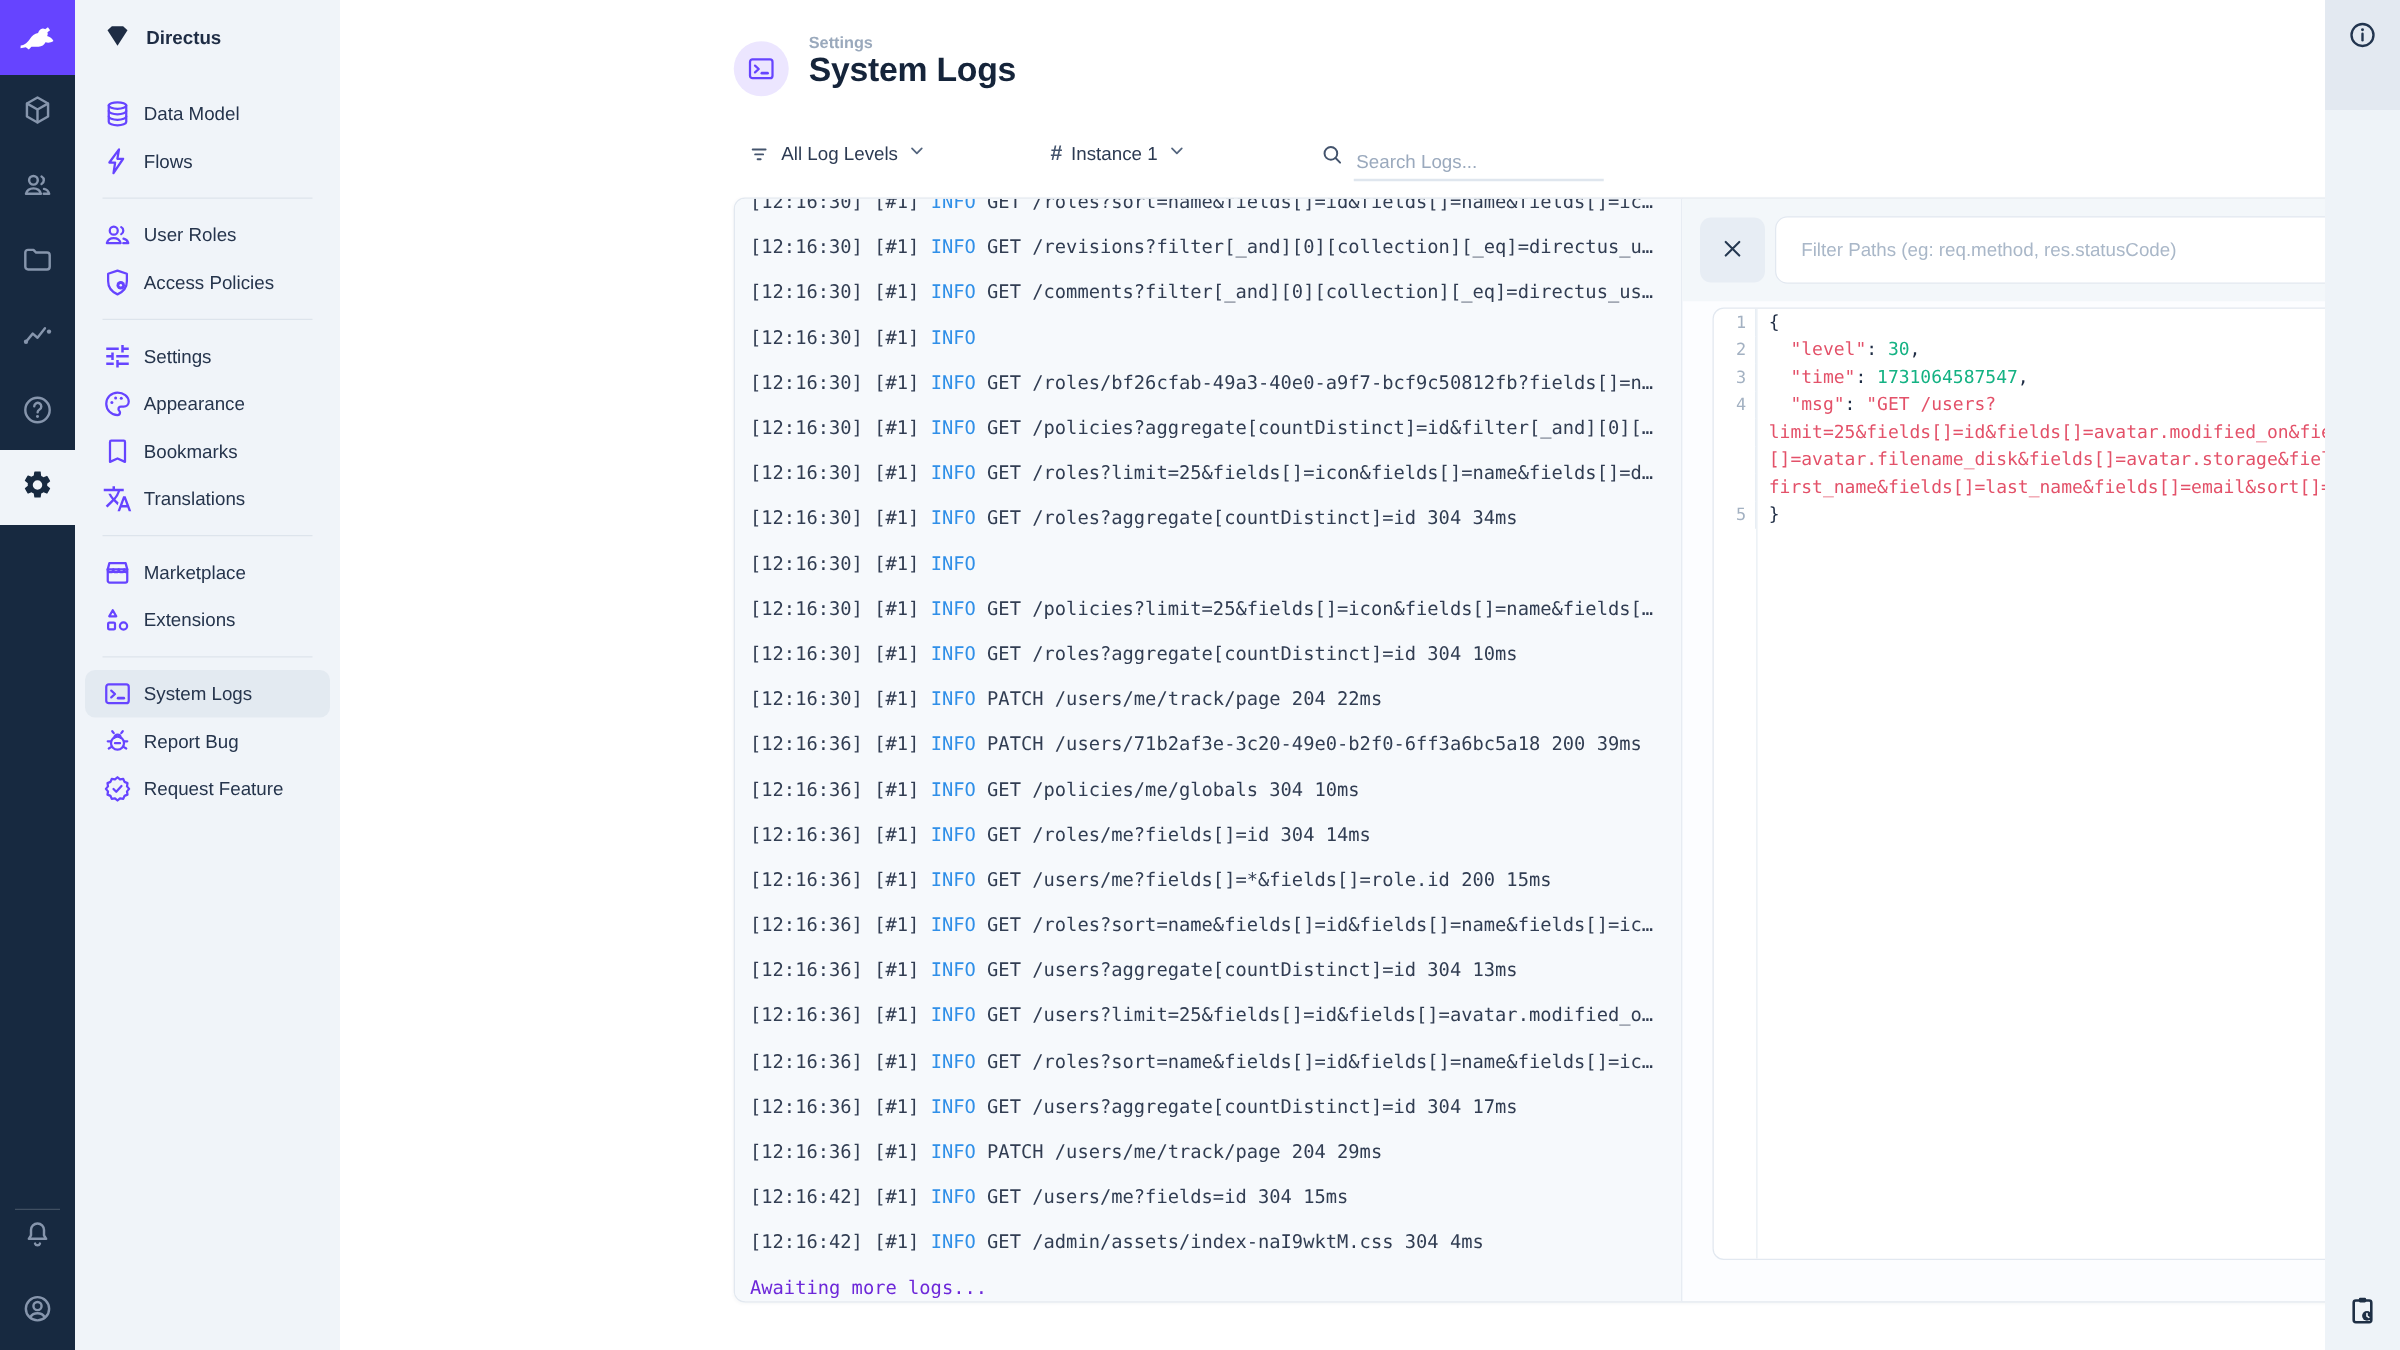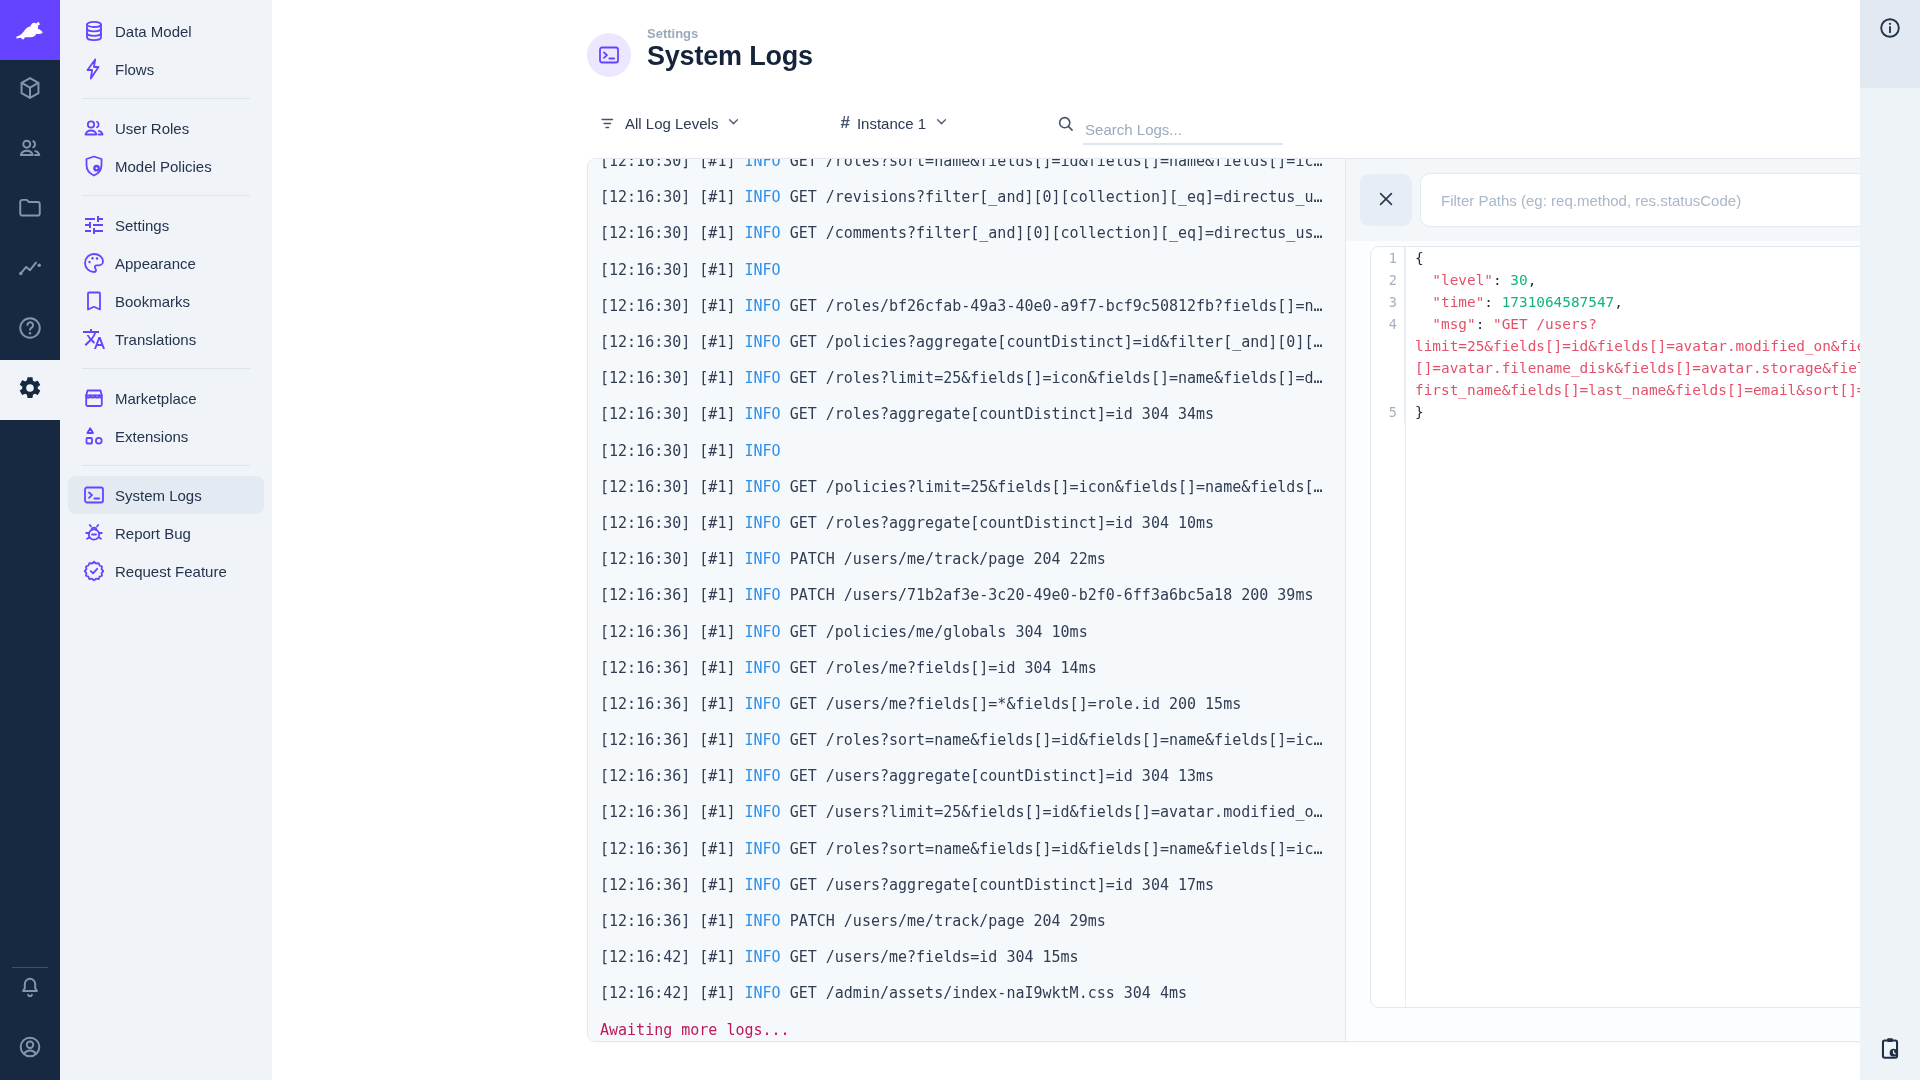--- a/index.html
+++ b/index.html
@@ -42,21 +42,21 @@
   #search-wrap { display:flex; align-items:center; gap:8px; margin-left:58px; }
   #search-input { width:200px; border:none; outline:none; background:transparent; border-bottom:2px solid #dfe6ee; font-size:15px; padding:3px 2px 5px 2px; color:#2c3a52; font-family:"Liberation Sans",sans-serif;margin-top:16px; }
   #search-input::placeholder { color:#9aa9bd; }
 
   
   #log-container { position:absolute; left:315px; top:158px; width:1516px; height:884px; border:1px solid #e2e8f0; border-radius:9px; background:#fcfdff; display:flex; overflow:hidden; box-shadow:0 1px 3px rgba(23,41,64,.04); }
   #log-pane { width:758px; flex:none; background:#f6f9fc; border-right:1px solid #e2e8f0; overflow:hidden; position:relative; }
   #log-list { position:absolute; left:12px; top:-16px; right:0; font-family:"DejaVu Sans Mono","Liberation Mono",monospace; font-size:15px; color:#313d52; }
   .log-row { height:36.2px; display:flex; align-items:center; white-space:pre; cursor:pointer; }
   .log-level { color:#2f8fe8; }
-  #awaiting { height:36.2px; display:flex; align-items:center; color:#be185d; font-family:"DejaVu Sans Mono","Liberation Mono",monospace; font-size:15px; }
+  #awaiting { height:36.2px; display:flex; align-items:center; color:#6d28d9; font-family:"DejaVu Sans Mono","Liberation Mono",monospace; font-size:15px; }
 
   
   #detail-pane { flex:1; position:relative; background:#fcfdff; }
   #detail-header { position:absolute; left:0; top:0; right:0; height:82px; background:#f3f7fa; }
   #close-btn { position:absolute; left:14px; top:15px; width:52px; height:52px; border-radius:9px; background:#e7edf4; color:#273a52; display:grid; place-items:center; cursor:pointer; border:none; }
   #close-btn svg { width:20px; height:20px; }
   #path-filter-wrap { position:absolute; left:74px; right:12px; top:14px; height:54px; background:#fff; border:1px solid #e2e8f0; border-radius:10px; display:flex; align-items:center; }
   #path-filter { flex:1; border:none; outline:none; background:transparent; font-size:15px; color:#2c3a52; padding:0 10px 0 20px; font-family:"Liberation Sans",sans-serif; }
   #path-filter::placeholder { color:#a9b7c8; }
 
@@ -139,20 +139,26 @@
         <span><svg viewBox="0 0 24 24" fill="none" stroke="currentColor" stroke-width="1.8" stroke-linecap="round" stroke-linejoin="round">
             <circle cx="12" cy="12" r="8.6"></circle>
             <circle cx="12" cy="10" r="3"></circle>
             <path d="M6.6 18.2c1.2-1.9 3.1-2.9 5.4-2.9s4.2 1 5.4 2.9"></path>
           </svg></span>
       </div>
     </div>
 </nav>
 
 <nav id="sidebar">
+  <div id="project-header">
+    <span class="picon"><svg viewBox="0 0 24 24" width="24" height="24" fill="#1e2c44">
+          <path d="M4 8.2 7.5 5h9L20 8.2 12 20.5 4 8.2z"></path>
+        </svg></span>
+    <span class="pname">Directus</span>
+  </div>
   <div id="nav">
       <div class="nav-item">
         <span style="display:grid;place-items:center;">
           <svg viewBox="0 0 24 24" fill="none" stroke="currentColor" stroke-width="1.8" stroke-linecap="round" stroke-linejoin="round">
             <ellipse cx="12" cy="5.4" rx="7" ry="2.6"></ellipse>
             <path d="M5 5.4v13.2c0 1.4 3.1 2.6 7 2.6s7-1.2 7-2.6V5.4"></path>
             <path d="M5 9.8c0 1.4 3.1 2.6 7 2.6s7-1.2 7-2.6M5 14.2c0 1.4 3.1 2.6 7 2.6s7-1.2 7-2.6"></path>
           </svg>
         </span>
         <span class="lbl">Data Model</span>
@@ -178,21 +184,21 @@
         <span class="lbl">User Roles</span>
       </div>
       <div class="nav-item">
         <span style="display:grid;place-items:center;">
           <svg viewBox="0 0 24 24" fill="none" stroke="currentColor" stroke-width="1.8" stroke-linecap="round" stroke-linejoin="round">
             <path d="M12 2.5 19.5 5v6c0 4.8-3.2 8.6-7.5 10.5C7.7 19.6 4.5 15.8 4.5 11V5L12 2.5z"></path>
             <circle cx="14.6" cy="14.2" r="3.4" fill="currentColor" stroke="none"></circle>
             <circle cx="14.6" cy="14.2" r="1" fill="#f0f4f9" stroke="none"></circle>
           </svg>
         </span>
-        <span class="lbl">Model Policies</span>
+        <span class="lbl">Access Policies</span>
       </div>
       <div class="nav-divider"></div>
       <div class="nav-item">
         <span style="display:grid;place-items:center;">
           <svg viewBox="0 0 24 24" fill="currentColor">
             <path d="M3 17v2h6v-2H3zM3 5v2h10V5H3zm10 16v-2h8v-2h-8v-2h-2v6h2zM7 9v2H3v2h4v2h2V9H7zm14 4v-2H11v2h10zm-6-4h2V7h4V5h-4V3h-2v6z"></path>
           </svg>
         </span>
         <span class="lbl">Settings</span>
       </div>

